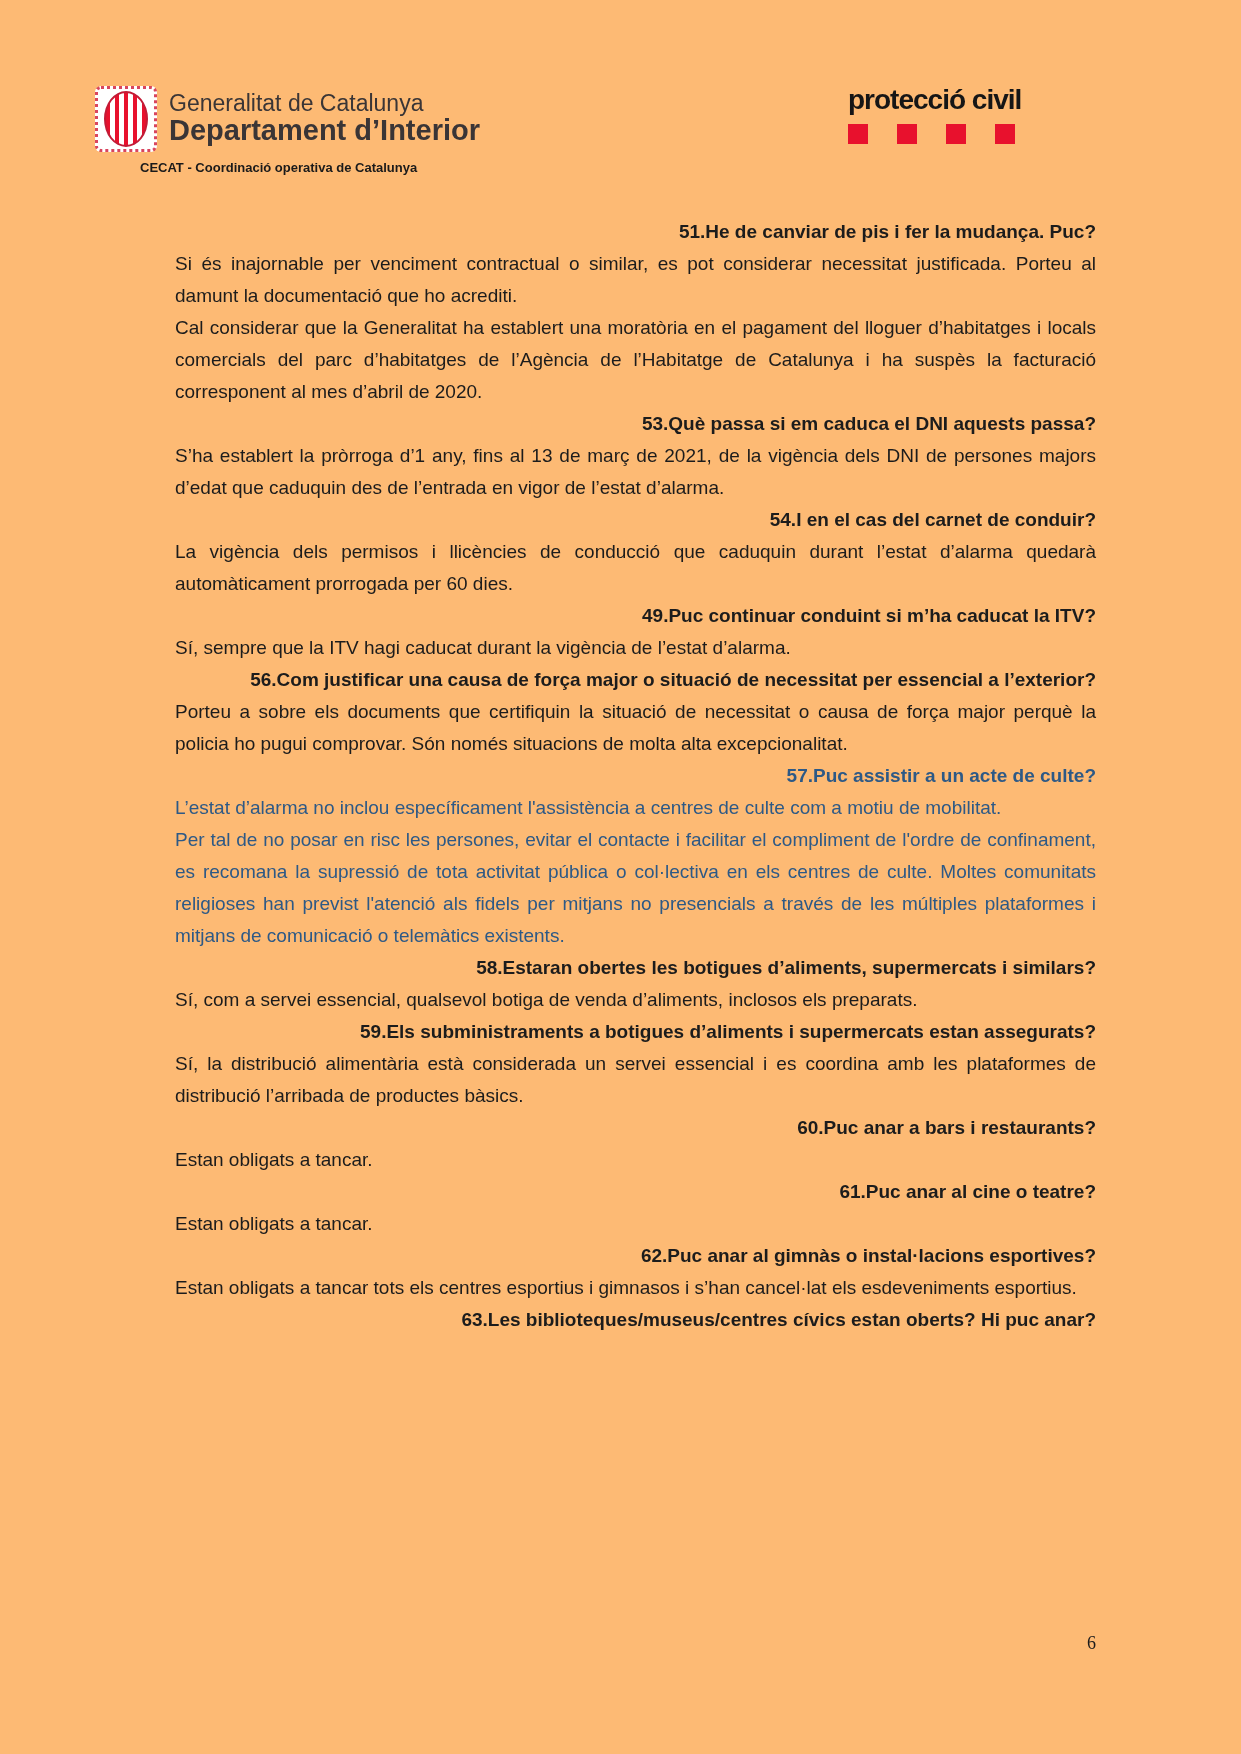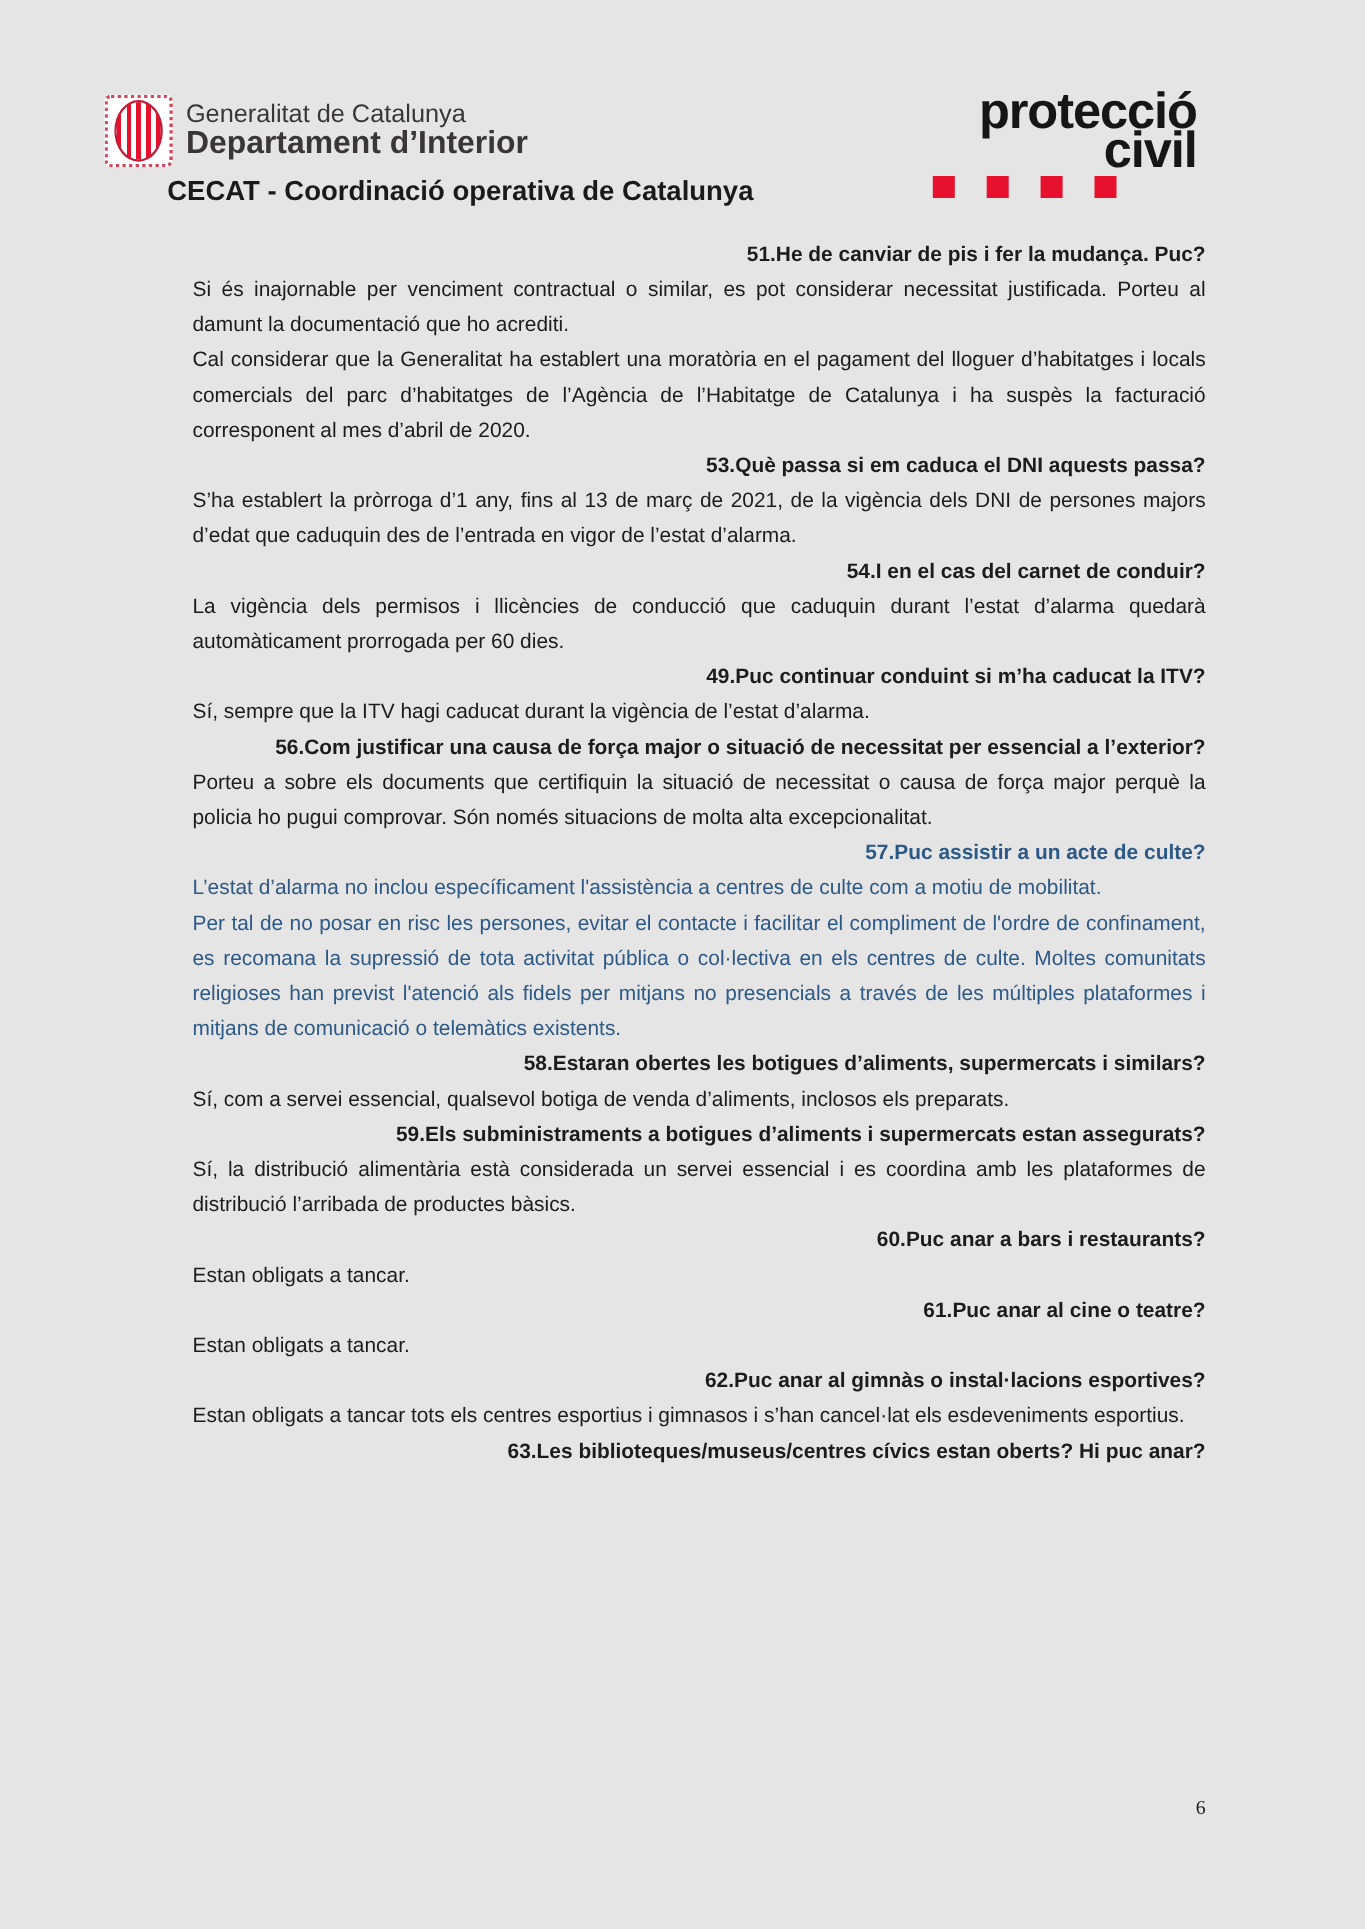--- a/index.html
+++ b/index.html
@@ -1,20 +1,20 @@
 <!DOCTYPE html>
 <html lang="ca"><head>
 <meta charset="utf-8">
 <style>
   html,body{margin:0;padding:0;background:#888;}
   .page{
     position:relative;
     width:1241px;height:1754px;
     margin:0 auto;
-    background:#e5e5e5;
+    background:#fdba74;
     font-family:"Liberation Sans", sans-serif;
     color:#1c1c1c;
     overflow:hidden;
   }
   
   .brand-left{position:absolute;left:95px;top:86px;display:flex;align-items:flex-start;gap:12px;}
   .gencat-shield{
     width:62px;height:66px;
     border:3px dotted #d8455e;
     border-radius:6px;
@@ -26,24 +26,24 @@
     width:40px;height:52px;
     border-radius:50%;
     border:2px solid #c21b36;
     background:repeating-linear-gradient(90deg,#e8112d 0 4px,#ffffff 4px 9px);
   }
   .brand-text{padding-top:4px;line-height:27px;color:#3a3536;}
   .brand-line1{font-size:23px;font-weight:400;}
   .brand-line2{font-size:29px;font-weight:700;}
   .subtitle{
     position:absolute;left:140px;top:160px;
-    font-size:25px;font-weight:700;color:#1a1a1a;margin-left:12px;
+    font-size:13px;font-weight:700;color:#1a1a1a;
   }
   .brand-right{position:absolute;left:848px;top:82px;width:240px;}
-  .pc-word{font-size:46px;font-weight:700;letter-spacing:-1px;color:#161616;line-height:36px;text-align:right;}
+  .pc-word{font-size:28px;font-weight:700;letter-spacing:-1px;color:#161616;line-height:36px;}
   .pc-squares{display:flex;gap:29px;margin-top:6px;}
   .pc-squares .sq{width:20px;height:20px;background:#e8112d;display:inline-block;}
   
   .content{
     position:absolute;left:145px;right:145px;top:216px;
     font-size:19px;line-height:32px;
   }
   .faq-item{margin:0;}
   .faq-item .q{margin:0;font-weight:700;text-align:right;}
   .faq-item .q .num{display:inline-block;width:30px;}

